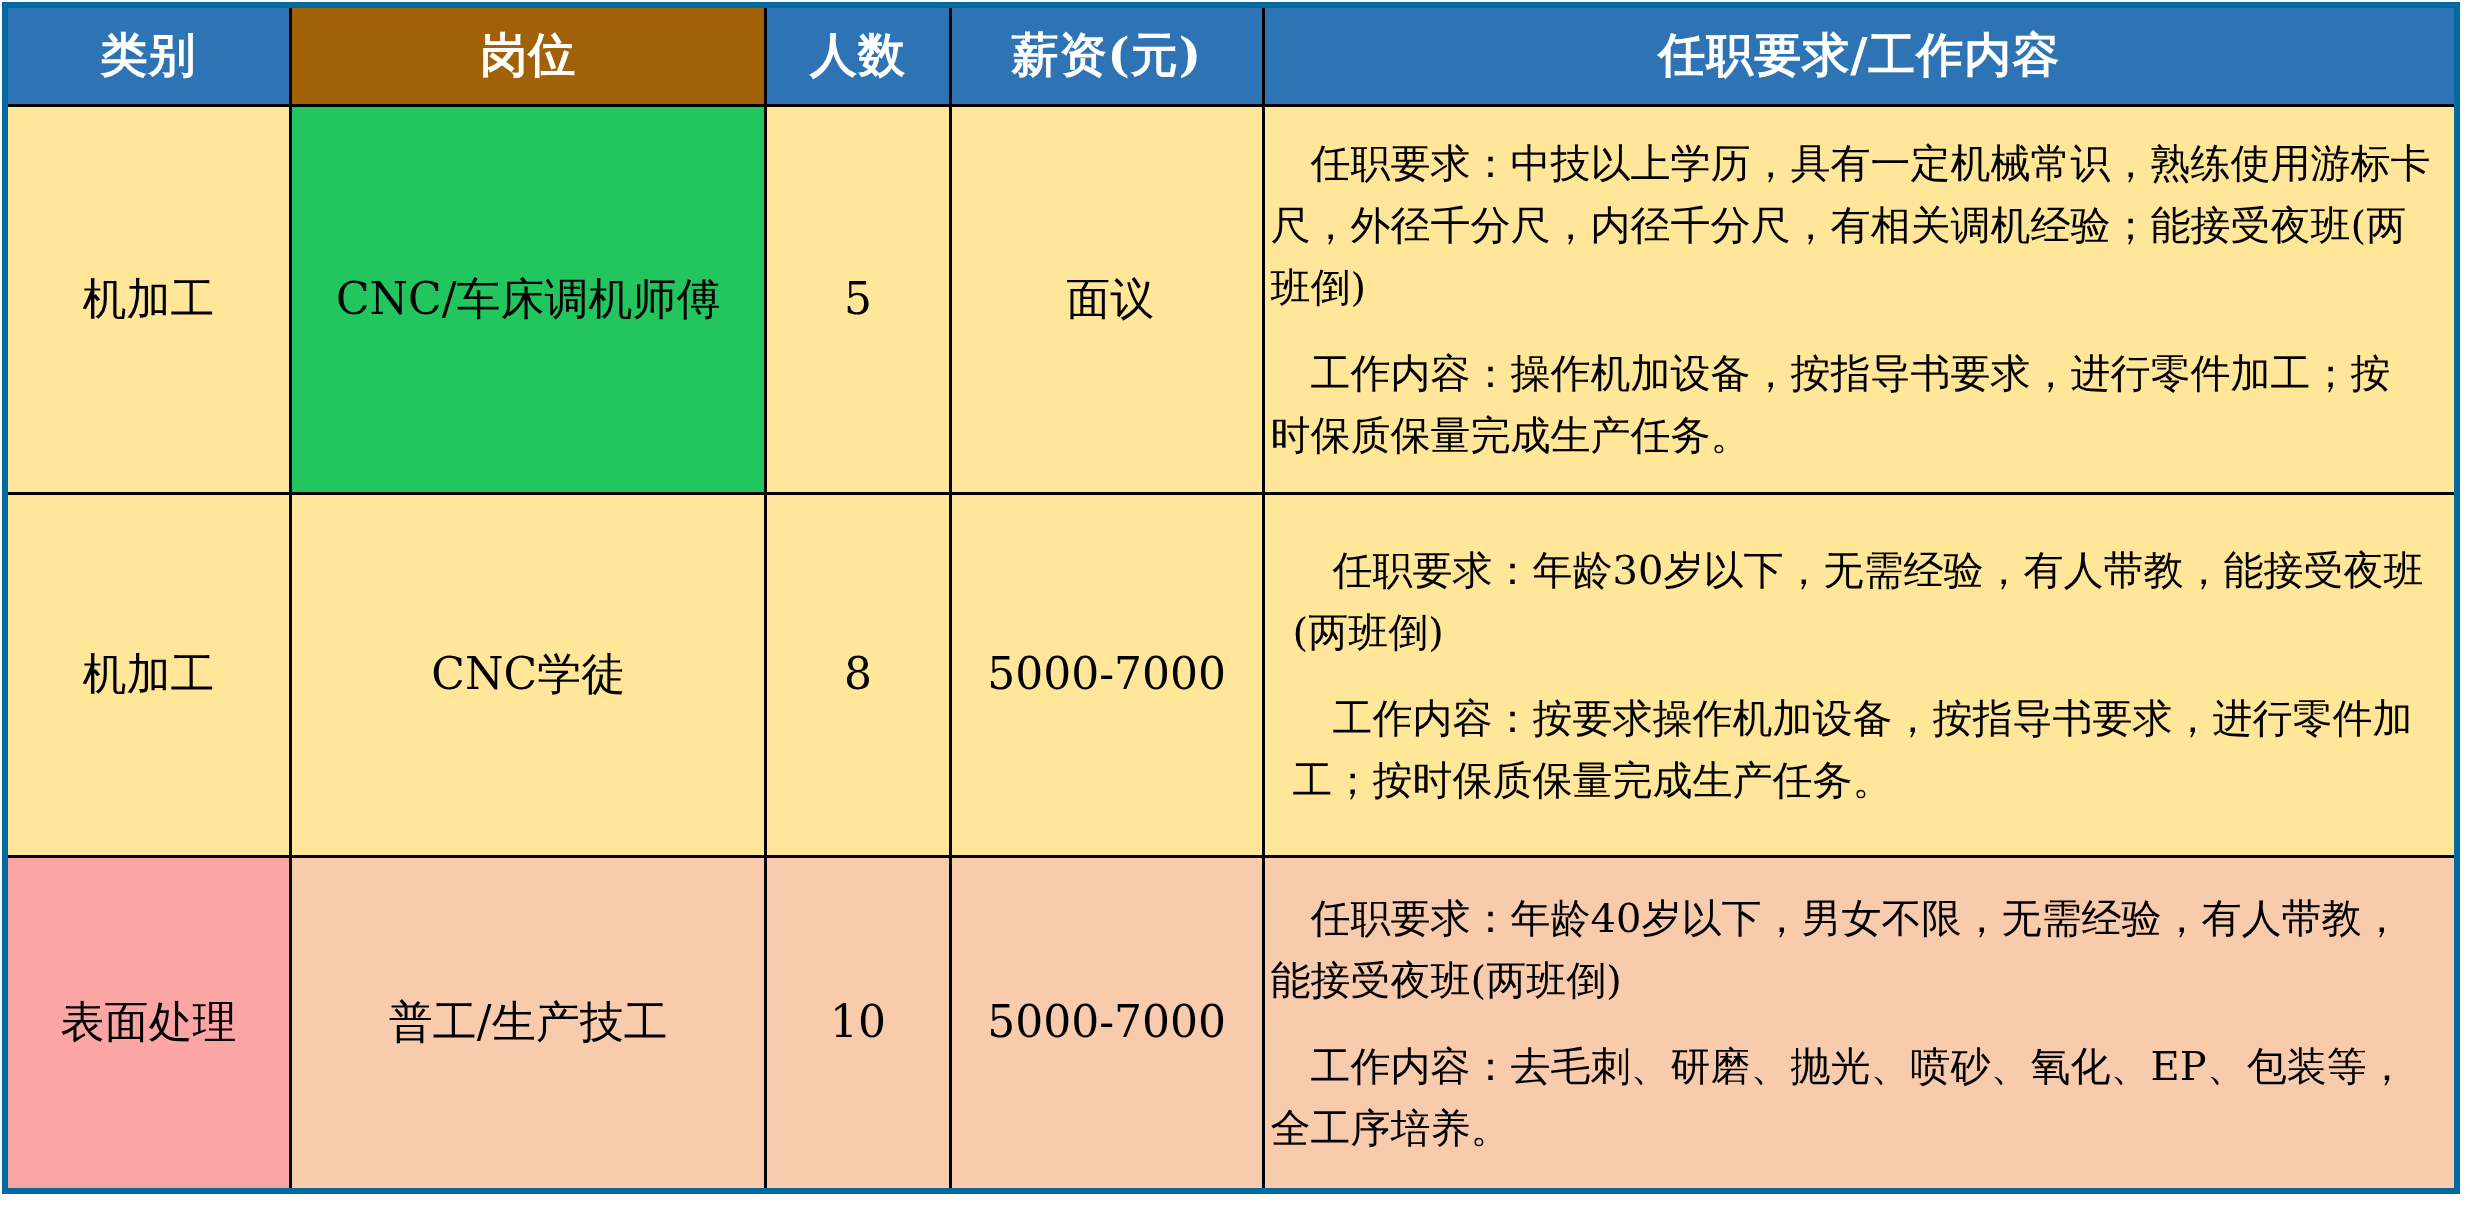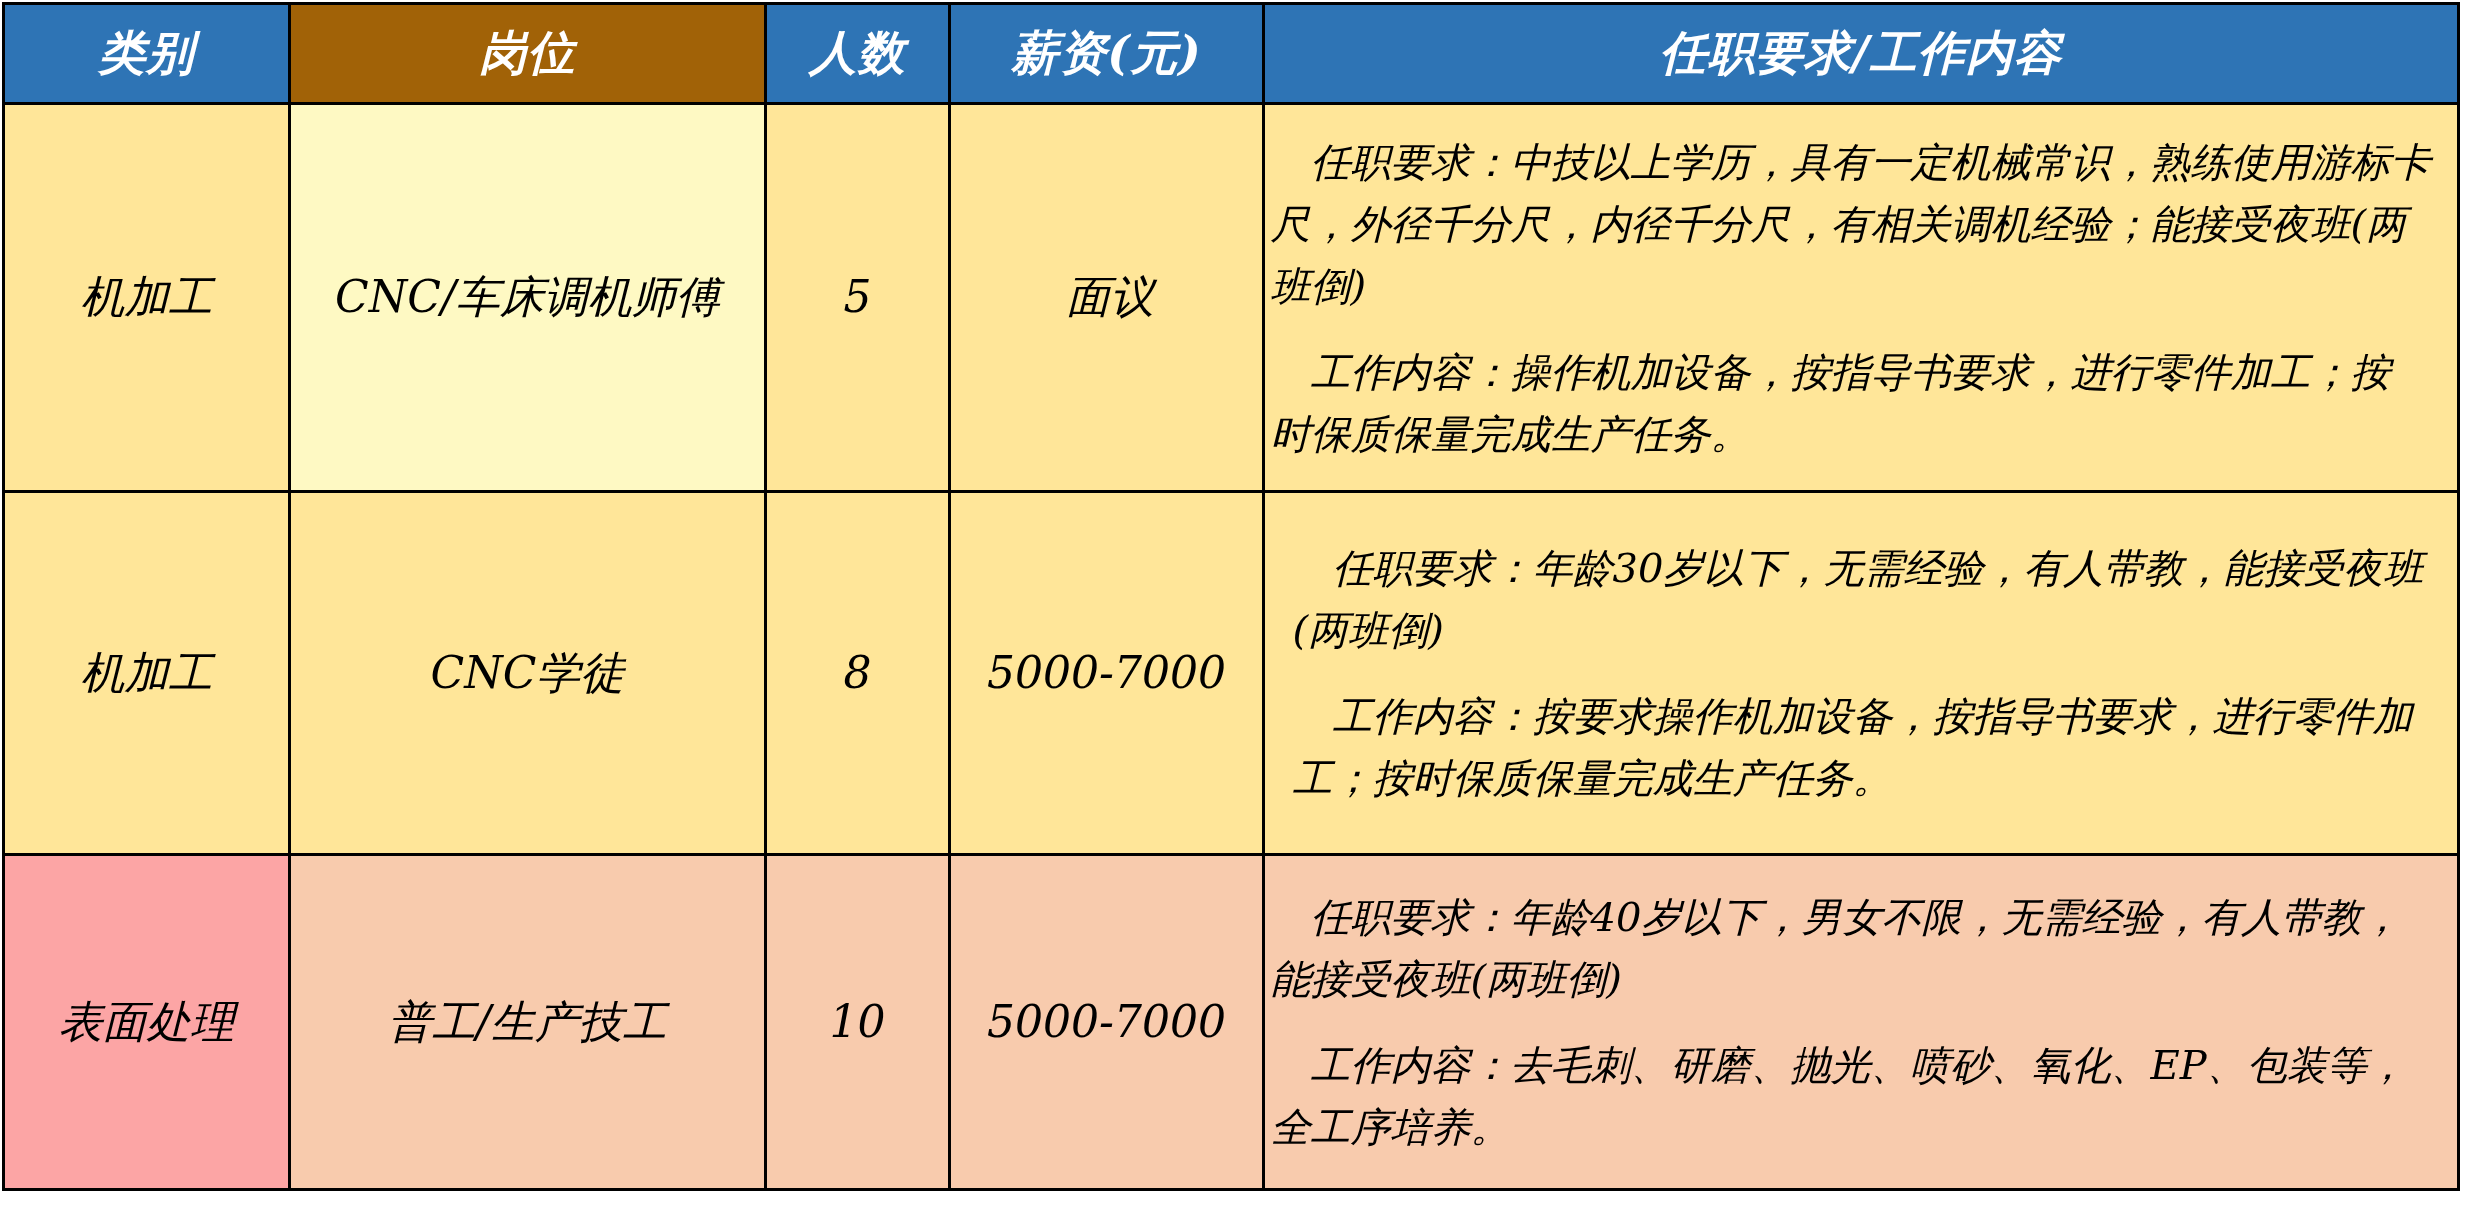--- a/index.html
+++ b/index.html
@@ -14,22 +14,21 @@
     background: #ffffff;
     font-family: "DejaVu Serif", "Liberation Serif", serif;
     color: #000000;
     overflow: hidden;
   }
   table.job-table {
     border-collapse: collapse;
     table-layout: fixed;
     margin: 2px 0 0 2px;
     width: 2458px;
-    border: 3px solid #0369a1;
-    font-style: italic;
+    border: 6px solid #0369a1;
   }
   .job-table th, .job-table td {
     border: 3px solid #000000;
     vertical-align: middle;
     overflow: hidden;
   }
   
   col.c-category { width: 285px; }
   col.c-position { width: 474px; }
   col.c-headcount { width: 184px; }
@@ -85,21 +84,21 @@
       <tr class="header-row">
         <th style="background-color: rgb(46, 116, 181);">类别</th>
         <th style="background-color: #a16207;">岗位</th>
         <th style="background-color: rgb(46, 116, 181);">人数</th>
         <th style="background-color: rgb(46, 116, 181);">薪资(元)</th>
         <th style="background-color: rgb(46, 116, 181);">任职要求/工作内容</th>
       </tr>
 
       <tr class="row-0">
         <td class="cell-center" style="background-color: rgb(255, 230, 153);">机加工</td>
-        <td class="cell-center" style="background-color: #fef9c3;">CNC/车床调机师傅</td>
+        <td class="cell-center" style="background-color: #22c55e;">CNC/车床调机师傅</td>
         <td class="cell-center" style="background-color: rgb(255, 230, 153);">5</td>
         <td class="cell-center" style="background-color: rgb(255, 230, 153); padding-left: 8px;">面议</td>
         <td class="cell-details" style="background-color: rgb(255, 230, 153);">
           <p>任职要求：中技以上学历，具有一定机械常识，熟练使用游标卡尺，外径千分尺，内径千分尺，有相关调机经验；能接受夜班(两班倒)</p>
           <p>工作内容：操作机加设备，按指导书要求，进行零件加工；按 时保质保量完成生产任务。</p>
         </td>
       </tr>
 
       <tr class="row-1">
         <td class="cell-center" style="background-color: rgb(255, 230, 153);">机加工</td>

